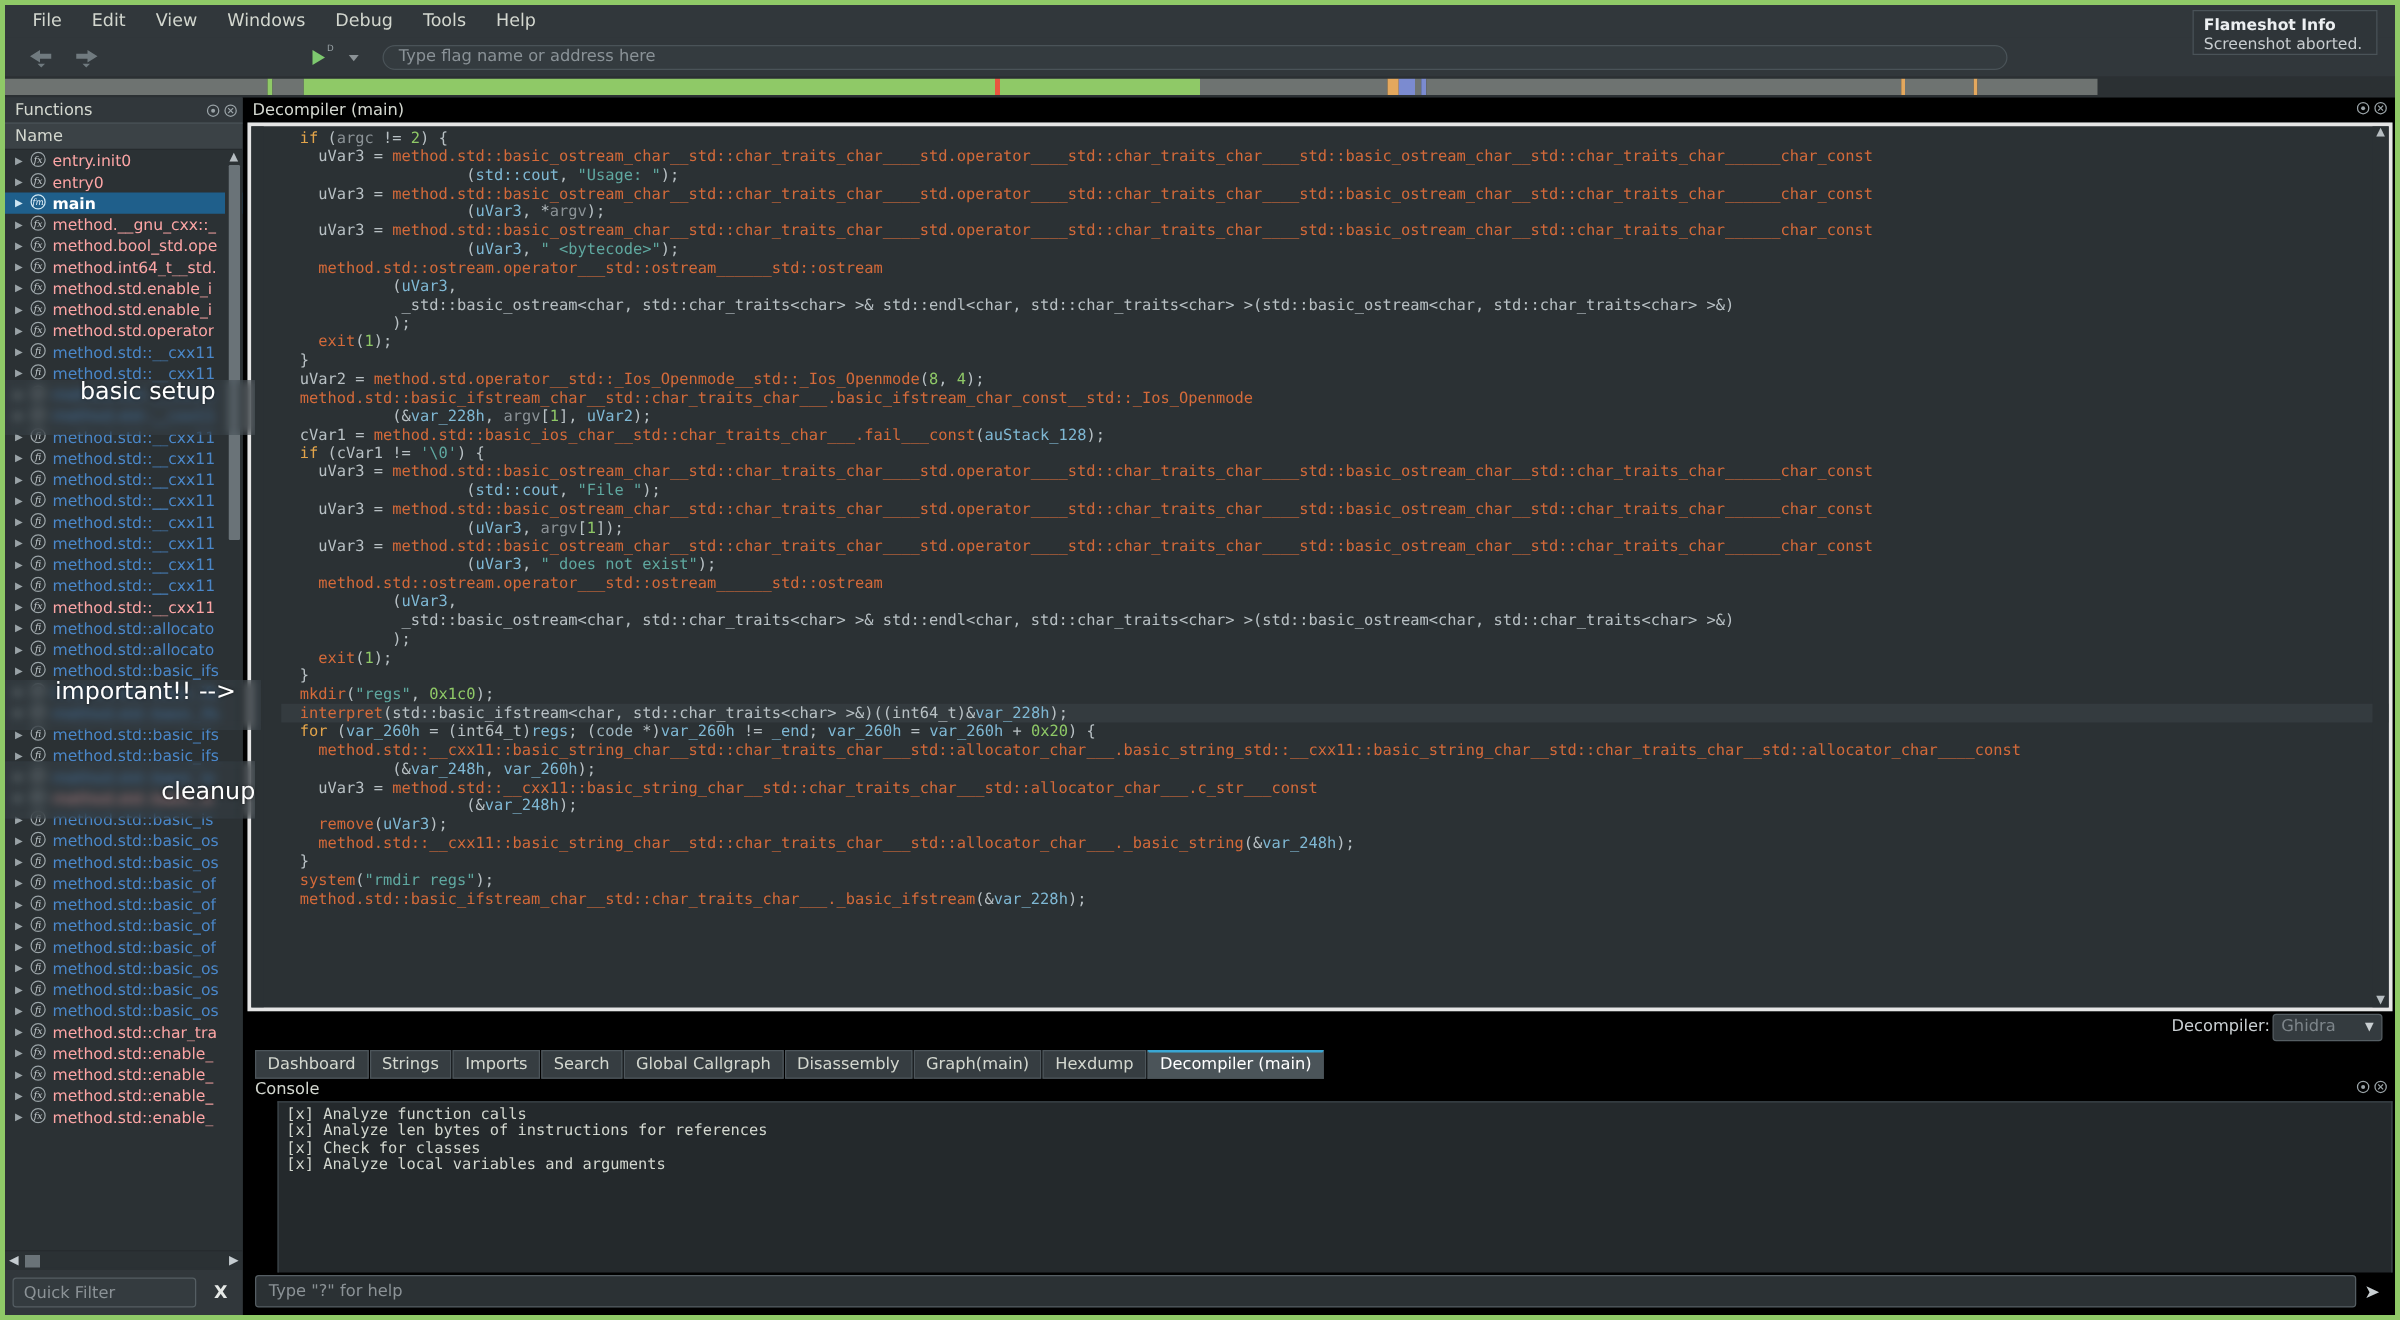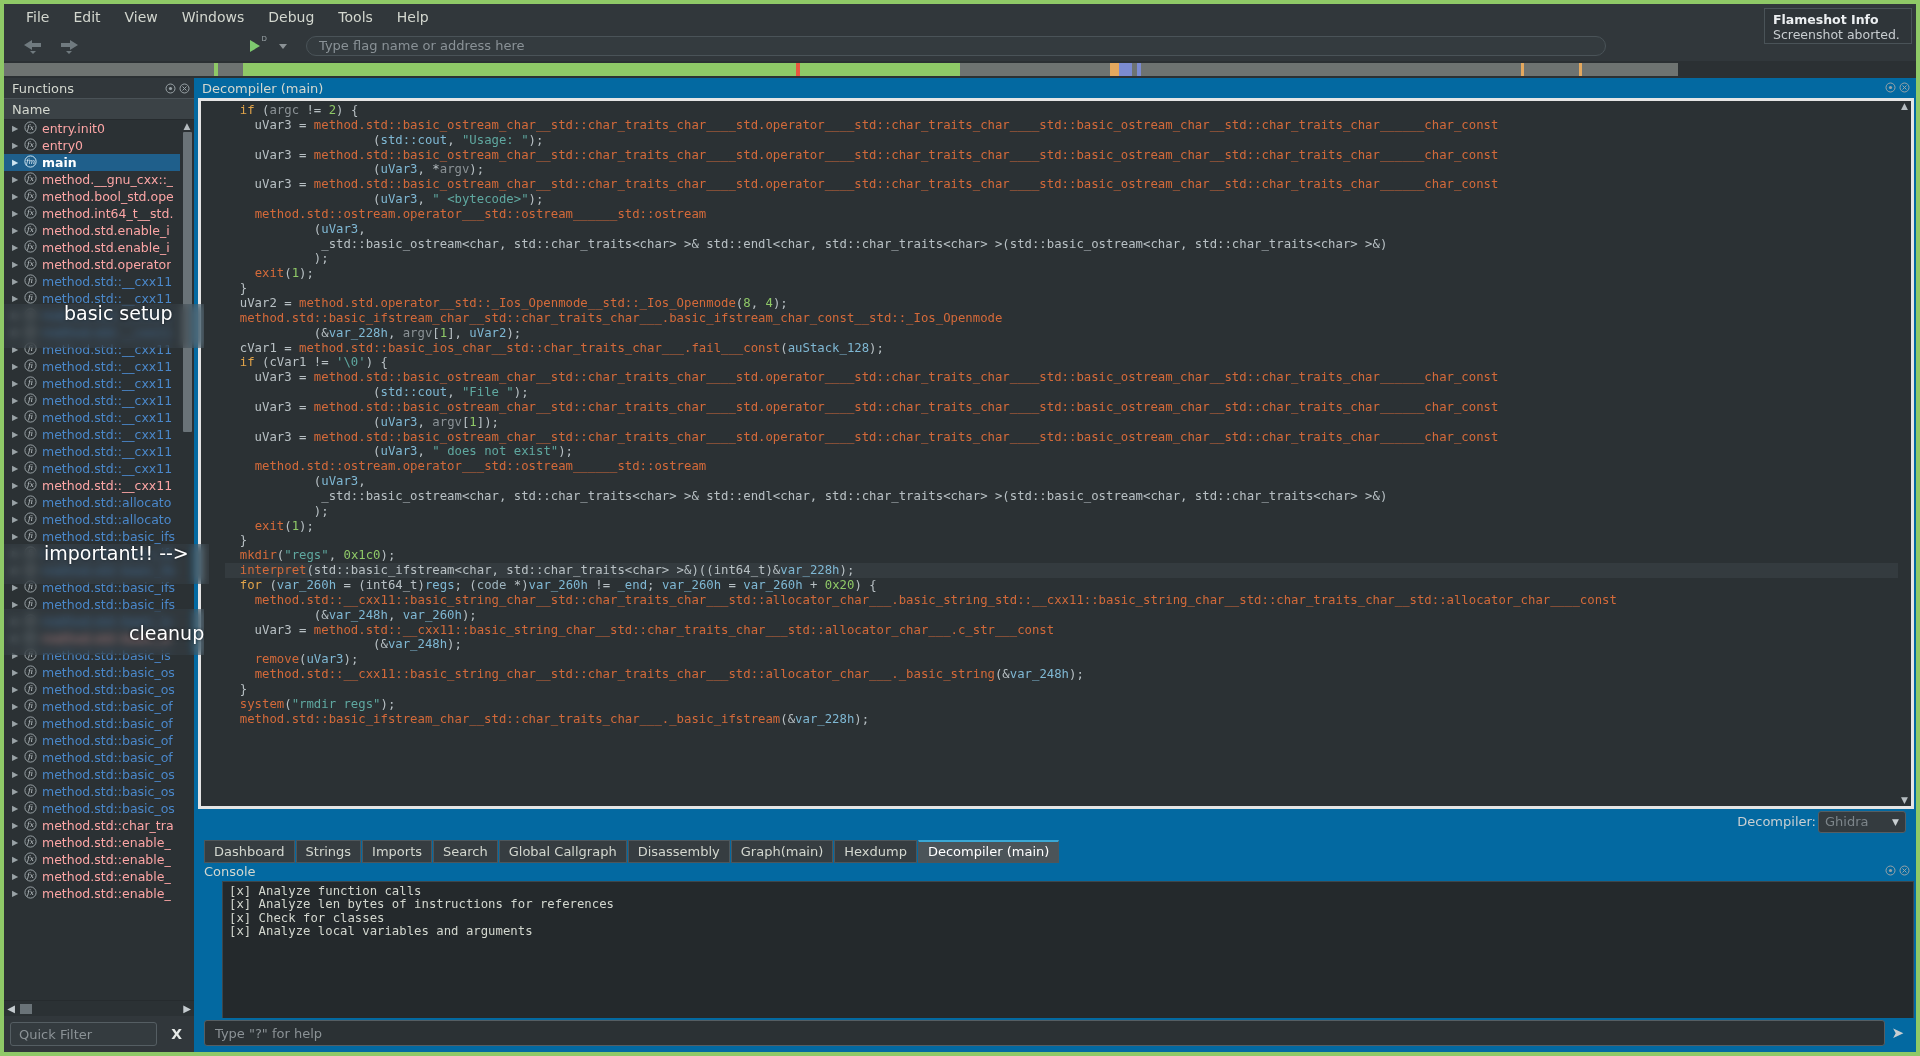--- a/index.html
+++ b/index.html
@@ -187,21 +187,21 @@
     z-index: 28;
     backdrop-filter: blur(4px);
     background: rgba(60,72,80,0.35);
     pointer-events: none;
   }
 
   
   .rightside {
     flex: 1 1 auto; min-width: 0;
     display: flex; flex-direction: column;
-    background: #0369a1;
+    background: #000000;
   }
   .decompHdr {
     height: 20px; flex: 0 0 20px;
     display: flex; align-items: center;
     padding: 0 6px 0 8px;
     color: #d3d7cf; font-size: 13px;
   }
   .decompHdr .t { flex: 1 1 auto; }
   .decompHdr .icns { display:flex; gap:3px; }
 
@@ -316,21 +316,21 @@
     background: #2b3134;
     border: 1px solid #555e63; border-radius: 3px;
     display: flex; align-items: center; padding: 0 10px;
   }
   .consoleInput span { color: #8b9296; font-size: 13px; }
   .sendicon { color: #c9cfd2; font-size: 15px; padding-right: 8px; }
 
   
   .toast {
     position: absolute;
-    right: 4px; top: 4px;
+    right: 14px; top: 4px;
     width: 148px; height: 36px;
     background: #2f3539;
     border: 1px solid #4a5358;
     padding: 3px 8px;
     z-index: 60;
   }
   .toast .tt { color: #eceff1; font-size: 12.5px; font-weight: bold; }
   .toast .ts { color: #c8cdd0; font-size: 12.5px; }
 
   .iconbtn { cursor: default; }

